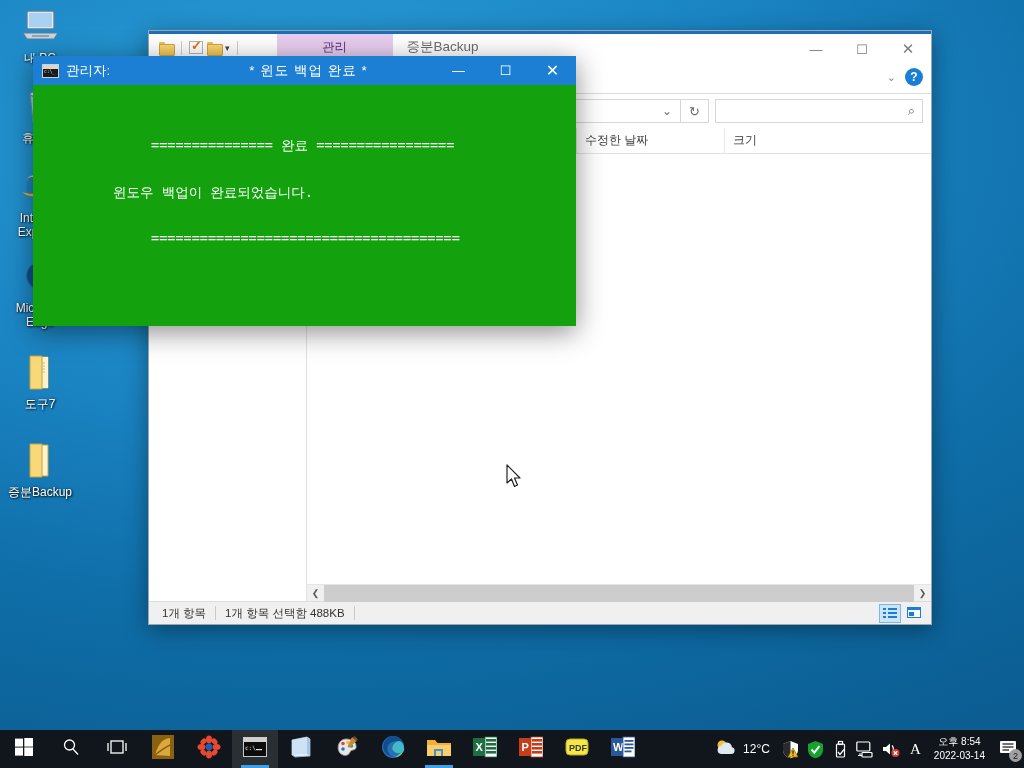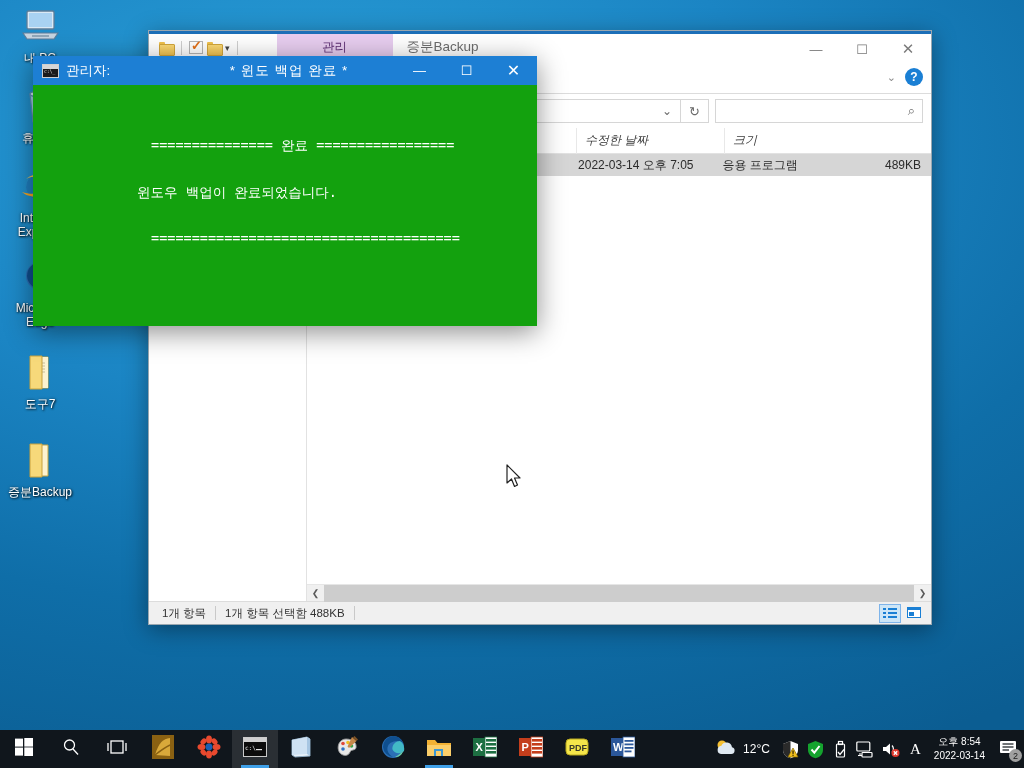--- a/index.html
+++ b/index.html
@@ -138,21 +138,21 @@
   }
   #listpane { flex: 1; display: flex; flex-direction: column; min-width: 0; }
 
   #col-headers {
     height: 26px; flex: none; display: flex; align-items: center;
     border-bottom: 1px solid #e2e2e2; background: #fff;
     font-size: 12px; color: #3a3a3a;
   }
   .colh {
     height: 26px; display: flex; align-items: center;
-    padding-left: 8px; border-right: 1px solid #e8e8e8; font-style: italic;
+    padding-left: 8px; border-right: 1px solid #e8e8e8;
   }
   .colh.c-name { width: 270px; }
   .colh.c-date { width: 148px; }
   .colh.c-type { width: 138px; }
   .colh.c-size { width: 84px; border-right: none; text-align: center; }
 
   .file-row {
     height: 22px; display: flex; align-items: center;
     font-size: 12px; color: #2b2b2b; background: #d6d6d6;
   }
@@ -189,21 +189,21 @@
   .sb-spacer { flex: 1; }
   .view-btn {
     width: 22px; height: 19px; display: flex; align-items: center; justify-content: center;
     margin-right: 2px;
   }
   .view-btn.active { background: #cde6f7; border: 1px solid #7eb4ea; }
 
   
   #console {
     position: absolute;
-    left: 33px; top: 56px; width: 504px; height: 270px;
+    left: 33px; top: 56px; width: 543px; height: 270px;
     display: flex; flex-direction: column;
     box-shadow: 0 6px 26px rgba(0,0,0,.45);
   }
   #con-title {
     height: 29px; flex: none; background: #1d7fd4;
     display: flex; align-items: center; color: #fff;
     font-size: 13px; position: relative;
   }
   .con-ico {
     width: 17px; height: 14px; margin: 0 7px 0 9px;
@@ -232,21 +232,21 @@
   .con-btn.x { font-size: 16px; }
   #con-body {
     flex: 1; background: #13a10e; overflow: hidden;
     font-family: "DejaVu Sans Mono", monospace;
     font-size: 13.5px; color: #fff;
     padding: 22px 0 0 0;
     line-height: 15.5px;
     white-space: pre;
   }
   .con-line { padding-left: 118px; }
-  .con-line.l2 { padding-left: 104px; }
+  .con-line.l2 { padding-left: 80px; }
 
   
   #taskbar {
     position: absolute; left: 0; bottom: 0; width: 1024px; height: 38px;
     background: #10161c;
     display: flex; align-items: center;
   }
   .tb-item {
     width: 46px; height: 38px; position: relative;
     display: flex; align-items: center; justify-content: center;
@@ -416,26 +416,20 @@
     <div id="expl-body">
       <div id="navpane"></div>
 
       <div id="listpane">
         <div id="col-headers">
           <div class="colh c-name"></div>
           <div class="colh c-date">수정한 날짜</div>
           <div class="colh c-size">크기</div>
         </div>
 
-        <div class="file-row">
-          <div class="cell c-name"></div>
-          <div class="cell c-date">2022-03-14 오후 7:05</div>
-          <div class="cell c-type">응용 프로그램</div>
-          <div class="cell c-size">489KB</div>
-        </div>
 
         <div id="list-fill"></div>
 
         <div id="hscroll">
           <div class="hs-arrow">❮</div>
           <div class="hs-track">
             <div class="hs-thumb"></div>
           </div>
           <div class="hs-arrow">❯</div>
         </div>

